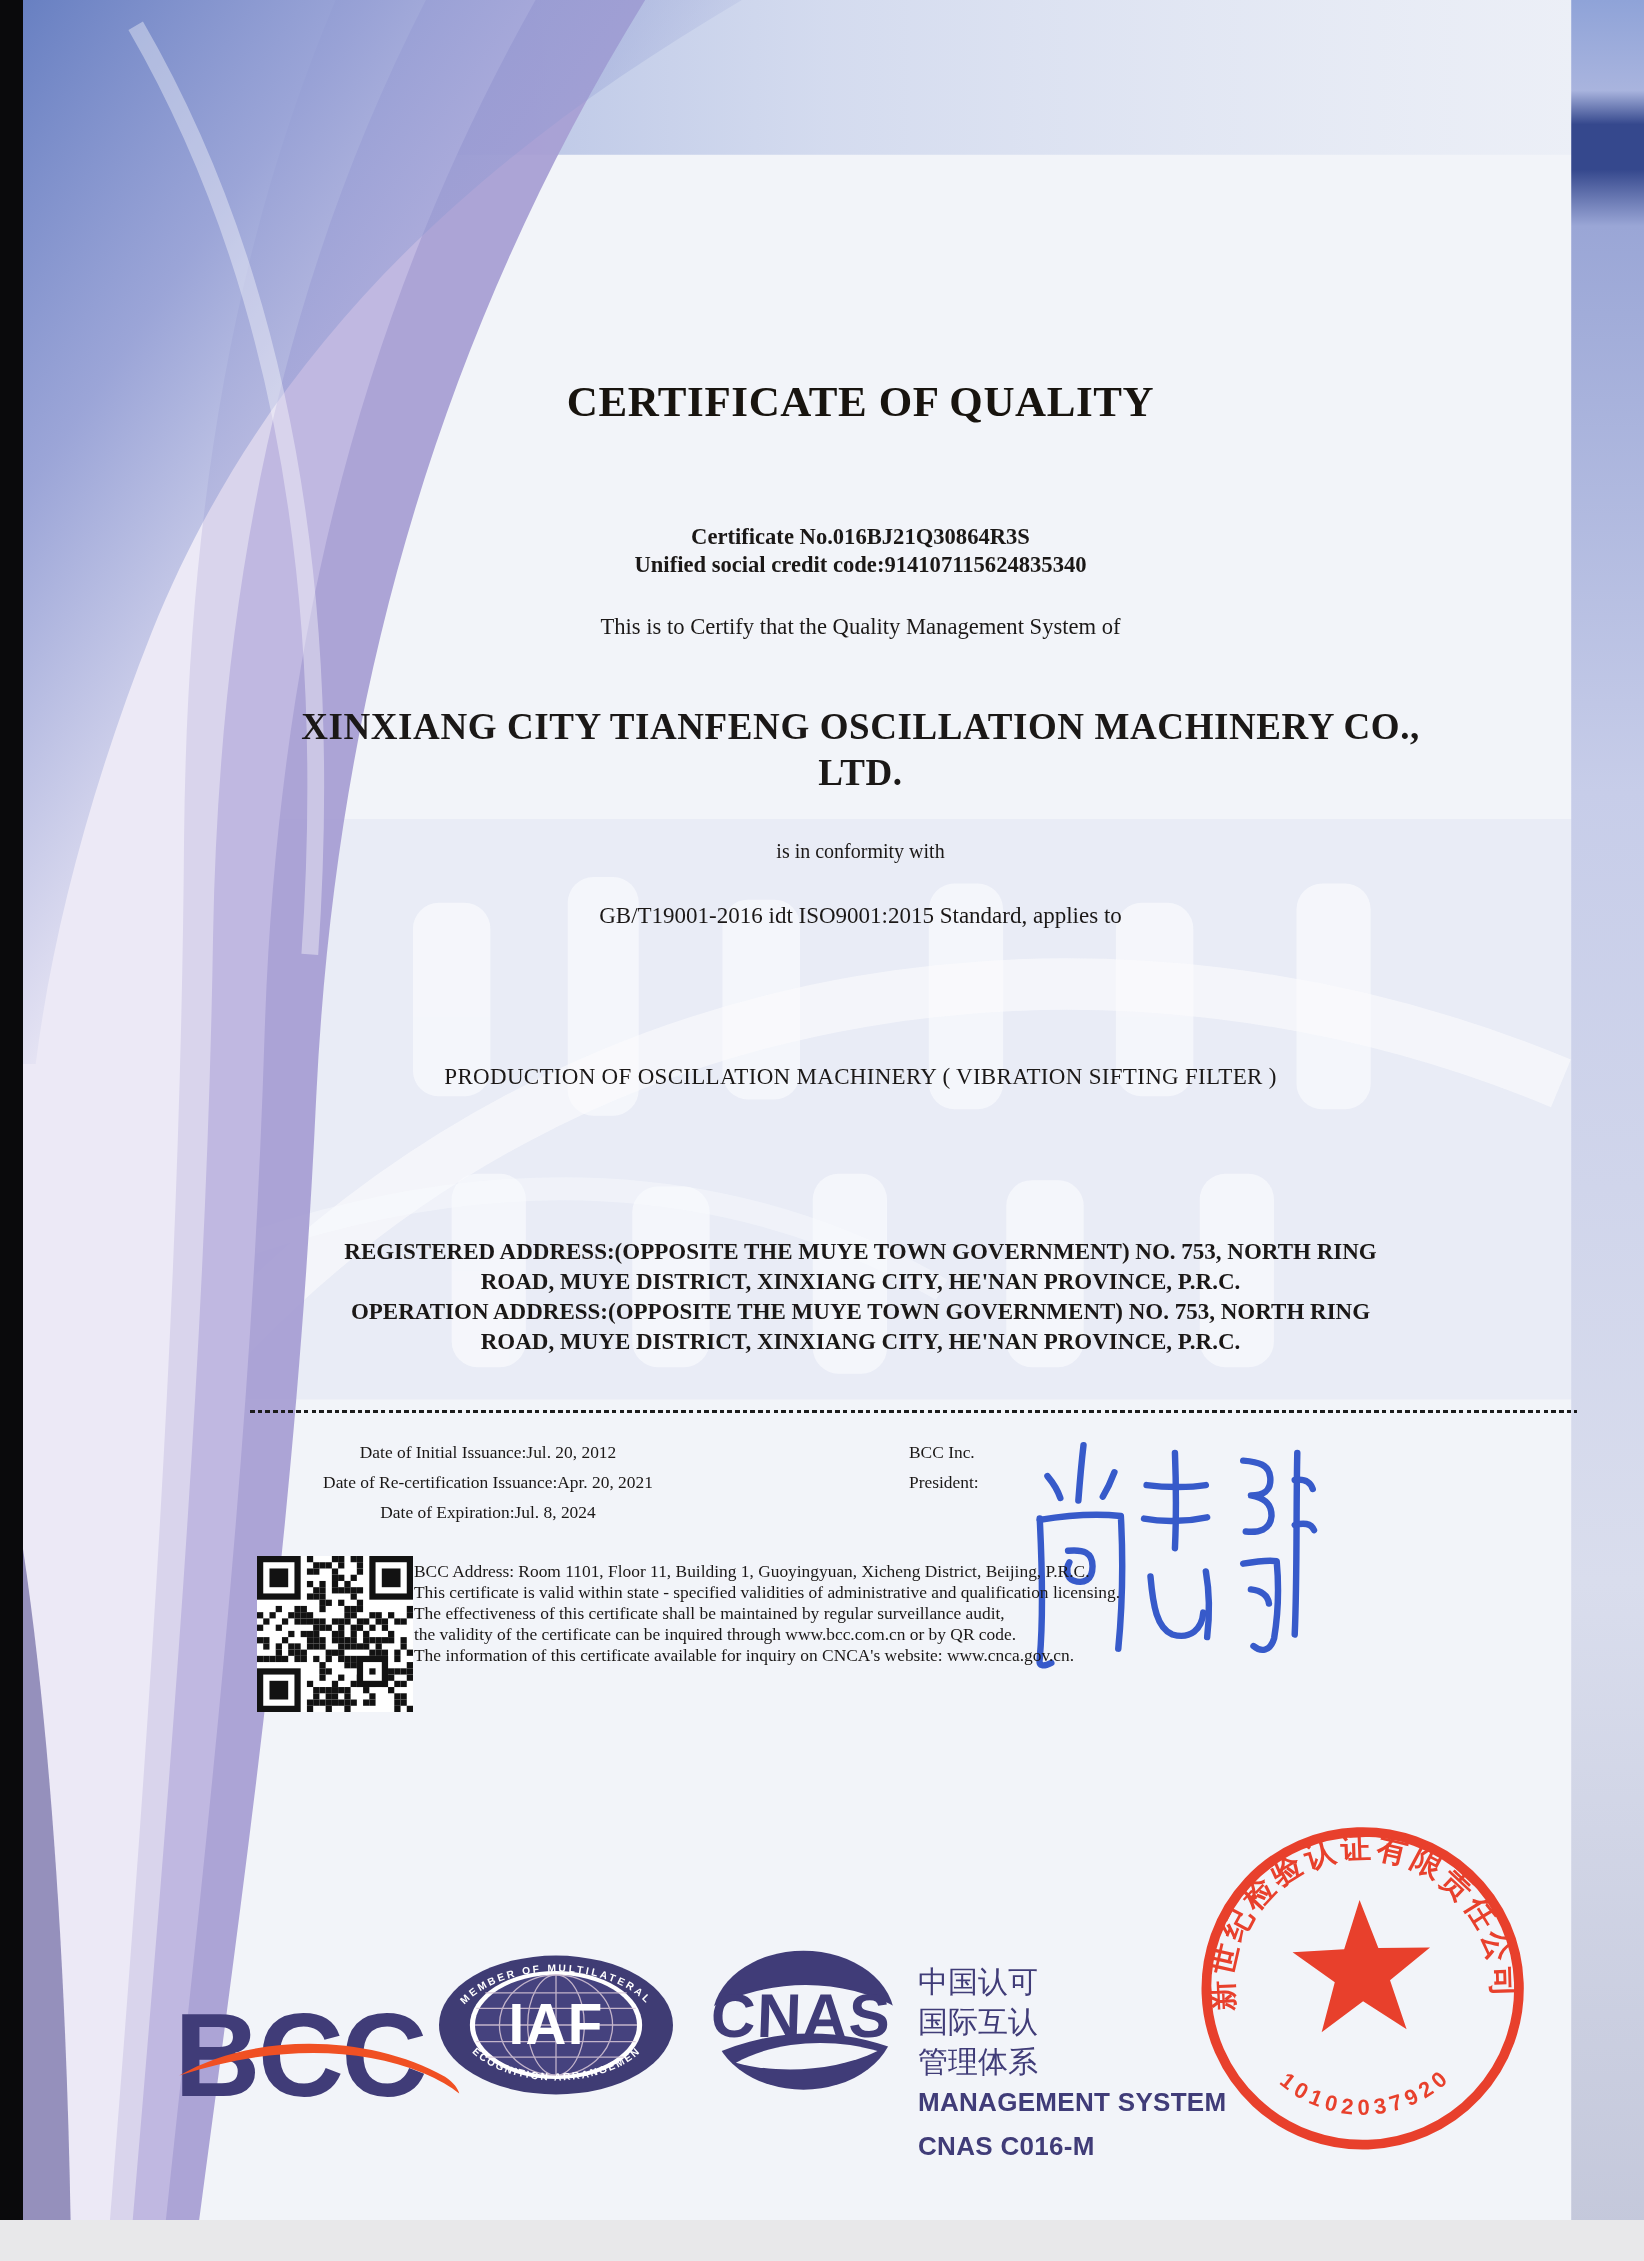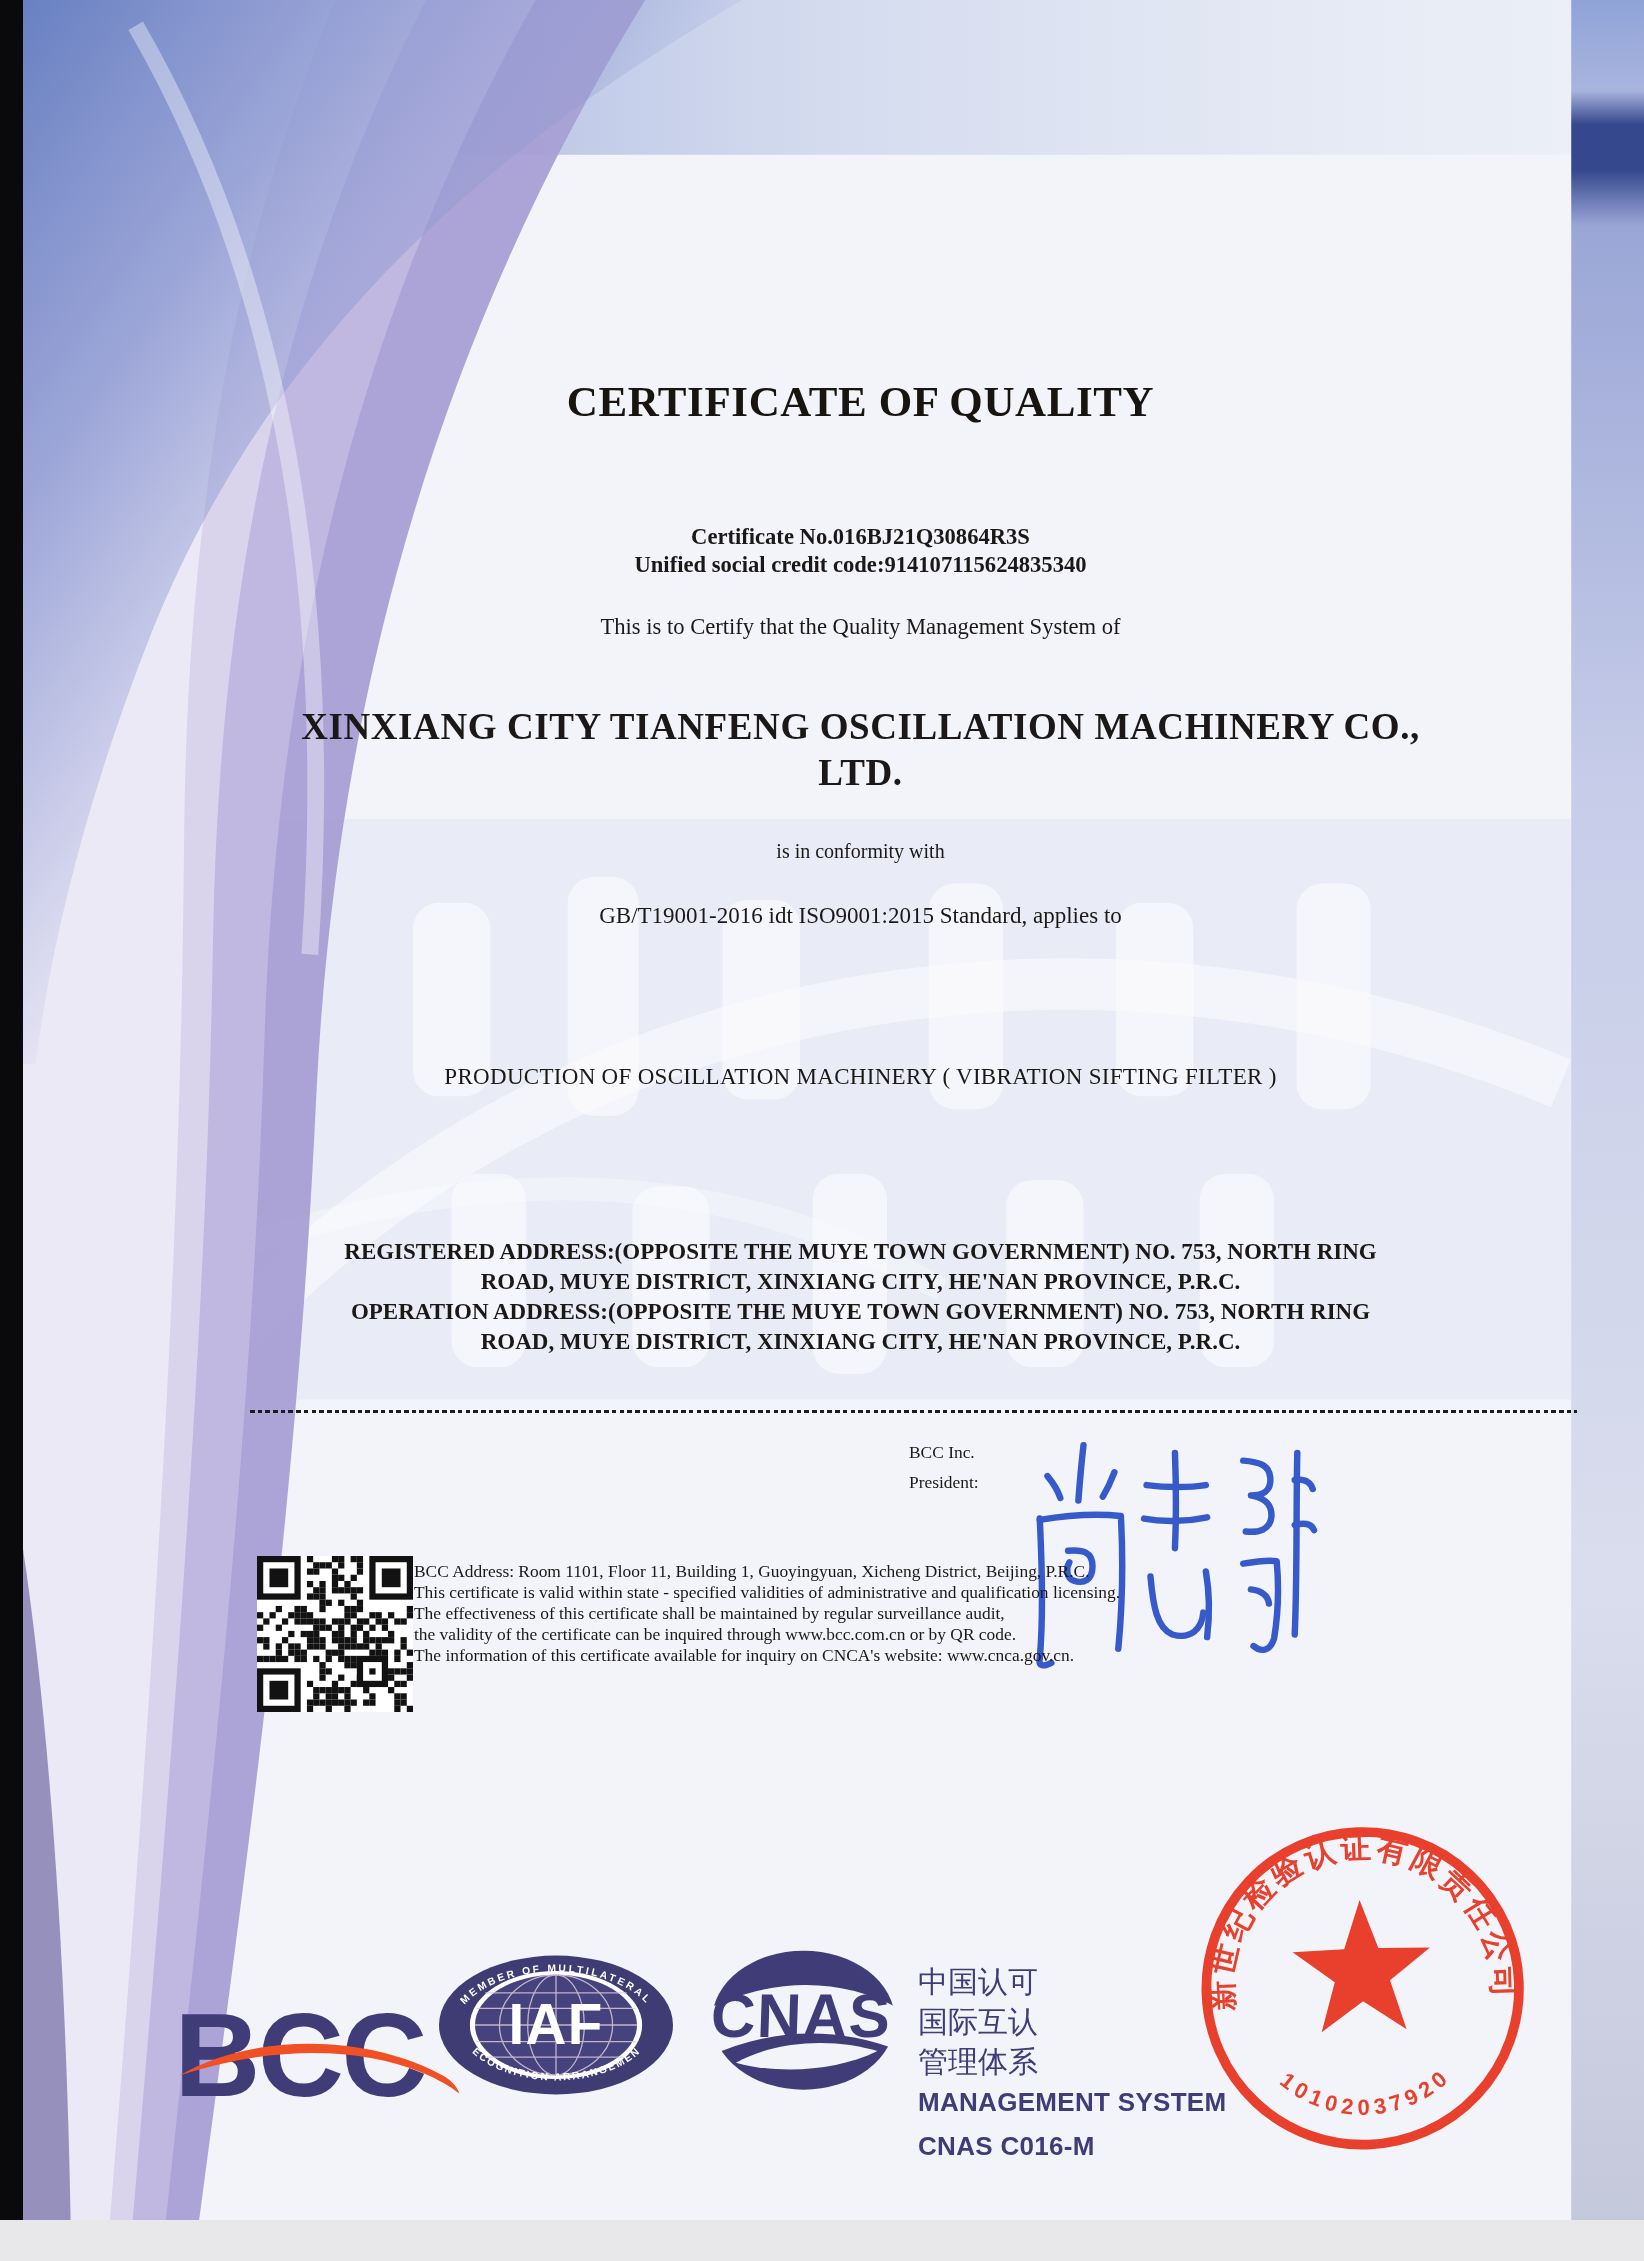--- a/index.html
+++ b/index.html
@@ -116,20 +116,25 @@
 
   <div class="col addr" style="top:1237px;text-align:center;">
     <div>REGISTERED ADDRESS:(OPPOSITE THE MUYE TOWN GOVERNMENT) NO. 753, NORTH RING</div>
     <div>ROAD, MUYE DISTRICT, XINXIANG CITY, HE'NAN PROVINCE, P.R.C.</div>
     <div>OPERATION ADDRESS:(OPPOSITE THE MUYE TOWN GOVERNMENT) NO. 753, NORTH RING</div>
     <div>ROAD, MUYE DISTRICT, XINXIANG CITY, HE'NAN PROVINCE, P.R.C.</div>
   </div>
 
   <div class="dashline"></div>
 
+  <div class="dates">
+    <div>Date of Initial Issuance:Jul. 20, 2012</div>
+    <div>Date of Re-certification Issuance:Apr. 20, 2021</div>
+    <div>Date of Expiration:Jul. 8, 2024</div>
+  </div>
 
   <div class="issuer">
     <div>BCC Inc.</div>
     <div>President:</div>
   </div>
 
   <div class="abs" style="left:1006px;top:1422px;">
     <span class="sr">尚志强</span>
     <svg width="316" height="264" viewBox="0 0 490 410">
       <g stroke="var(--sig)" stroke-width="10" fill="none" stroke-linecap="round" stroke-linejoin="round" opacity="0.95">

